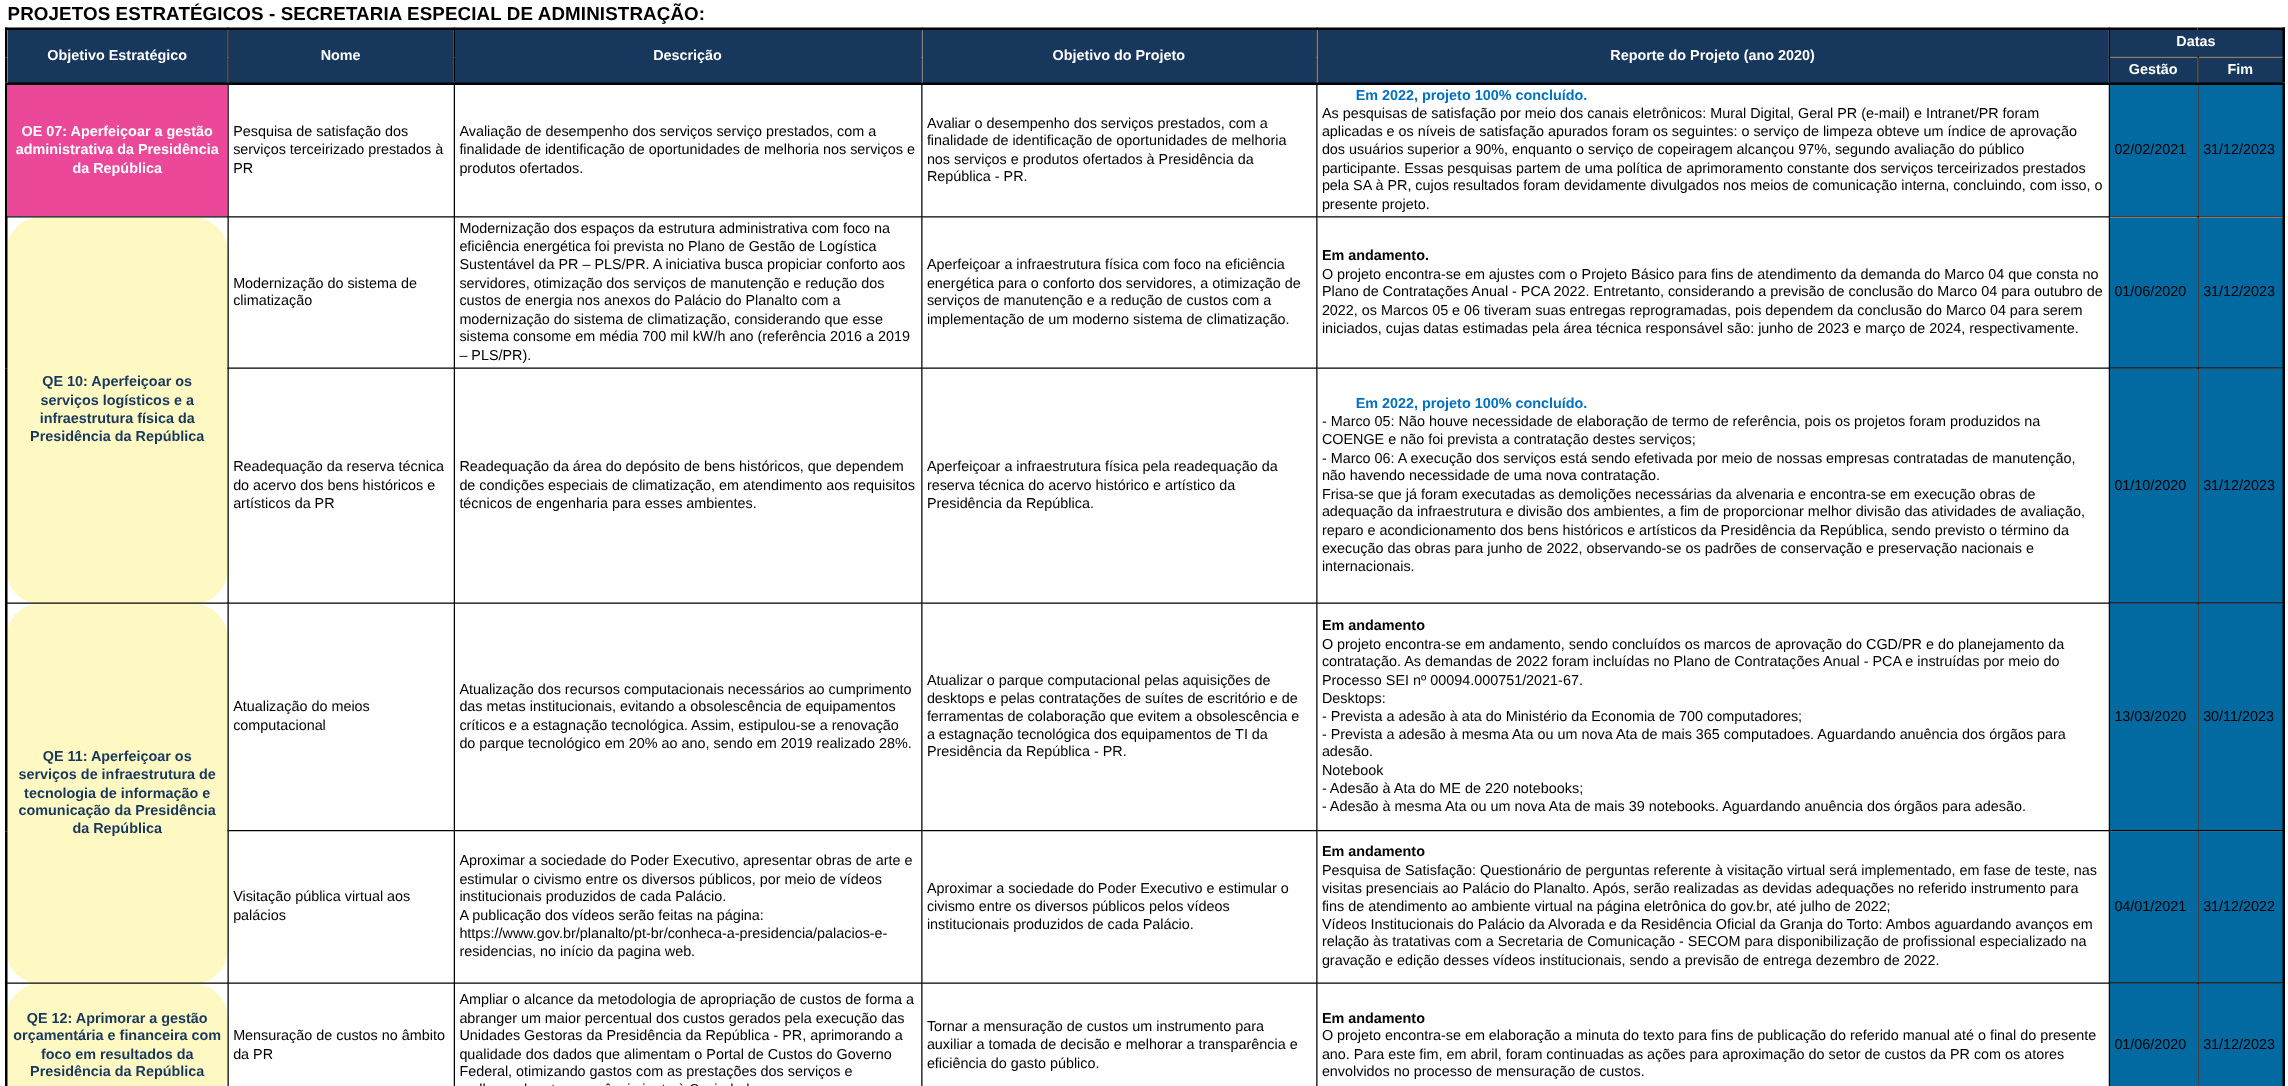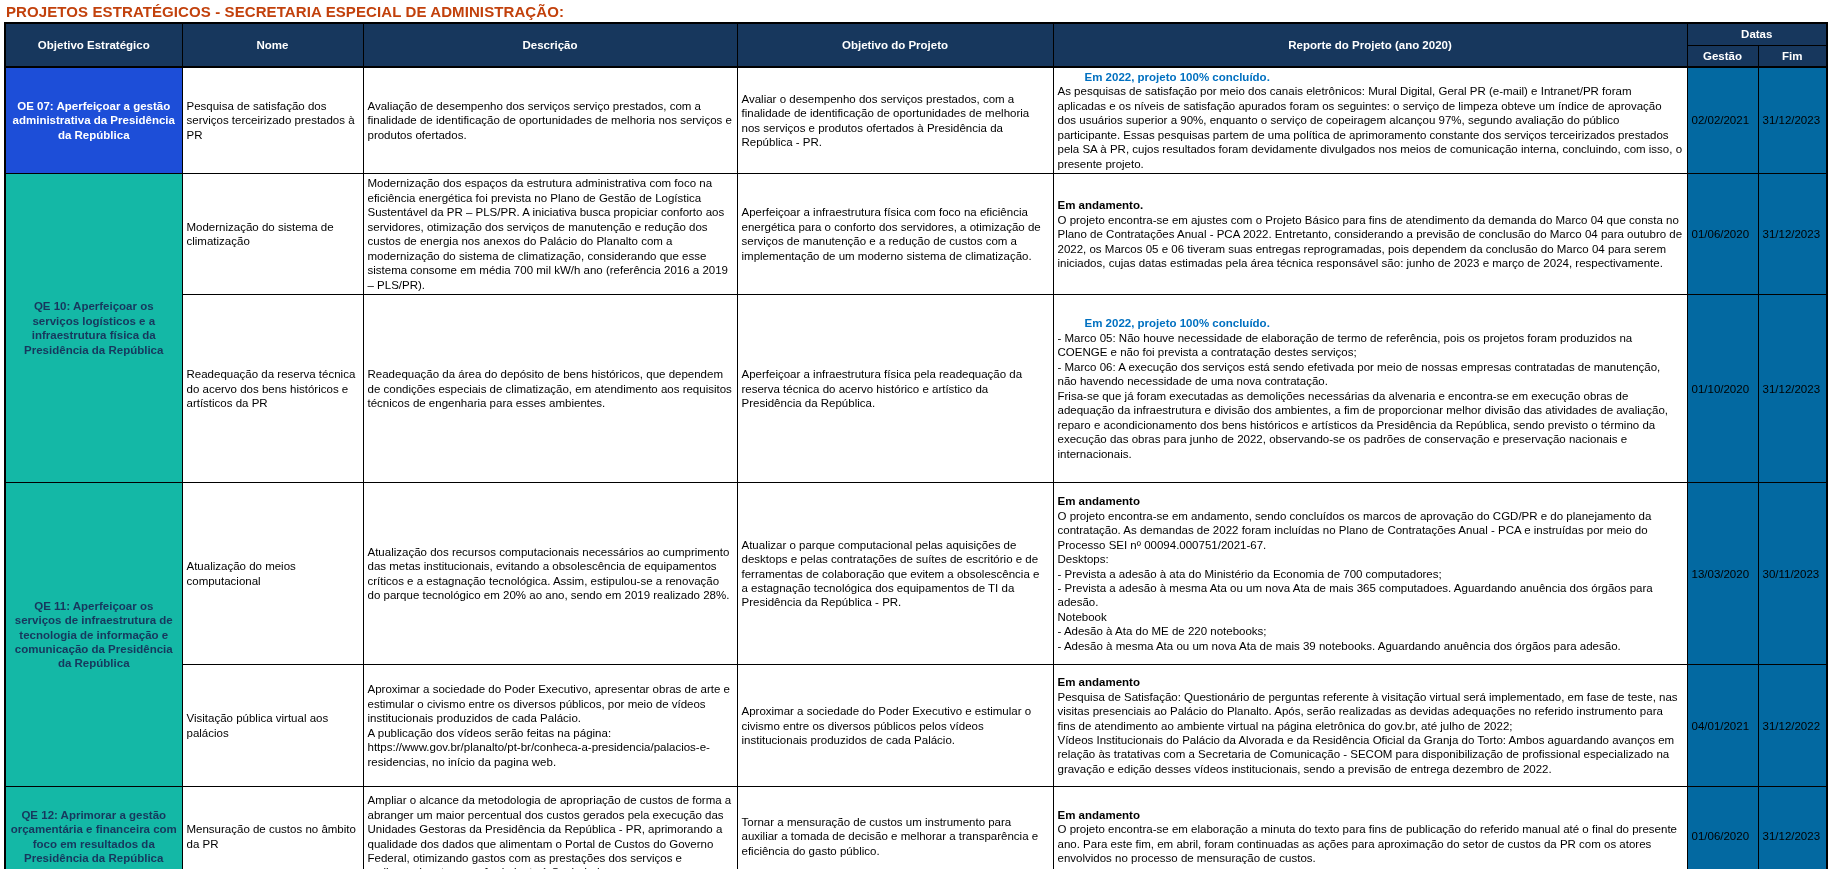--- a/index.html
+++ b/index.html
@@ -2,21 +2,21 @@
 <html lang="pt-BR"><head>
 <meta charset="utf-8">
 <style>
   html,body{margin:0;padding:0;background:#fff;}
   body{
     width:1830px;height:869px;box-sizing:border-box;
     font-family:"Liberation Sans", sans-serif;
     color:#000;overflow:hidden;
   }
   .page-title{
-    font-size:15px;font-weight:bold;color:#c2410c;
+    font-size:15px;font-weight:bold;color:#000000;
     padding:3px 0 2px 6px;letter-spacing:.1px;
   }
   table.grid{
     border-collapse:collapse;table-layout:fixed;
     width:1822px;margin-left:4px;
     border:2px solid #000;
   }
   table.grid th, table.grid td{
     border:1px solid #000;
     padding:2px 4px;
@@ -30,22 +30,22 @@
     text-align:center;font-size:12px;padding:1px 2px;
     border:1px solid #000;
     margin-top:20px;
   }
   thead tr.h1 th{height:17px;}
   thead tr.h2 th{height:16px;}
   tbody{border-top:2px solid #000;}
   td.group{
     text-align:center;font-weight:bold;font-size:12px;
   }
-  td.group.dark{background:#1d4ed8;color:#fff;}
-  td.group.light{background:#14b8a6;color:#17375d;}
+  td.group.dark{background:#ec4899;color:#fff;}
+  td.group.light{background:#fef9c3;color:#17375d;border-radius:27px;}
   td.reporte{vertical-align:top;}
   .status{font-weight:bold;}
   .status.done{color:#0070c0;padding-left:27px;}
   .multiline{white-space:pre-line;}
   td.date{
     background:#0369a1;text-align:left;font-size:11.5px;
     padding:1px 1px;
   }
   tr.r1{height:84px;}
   tr.r2{height:112px;}

